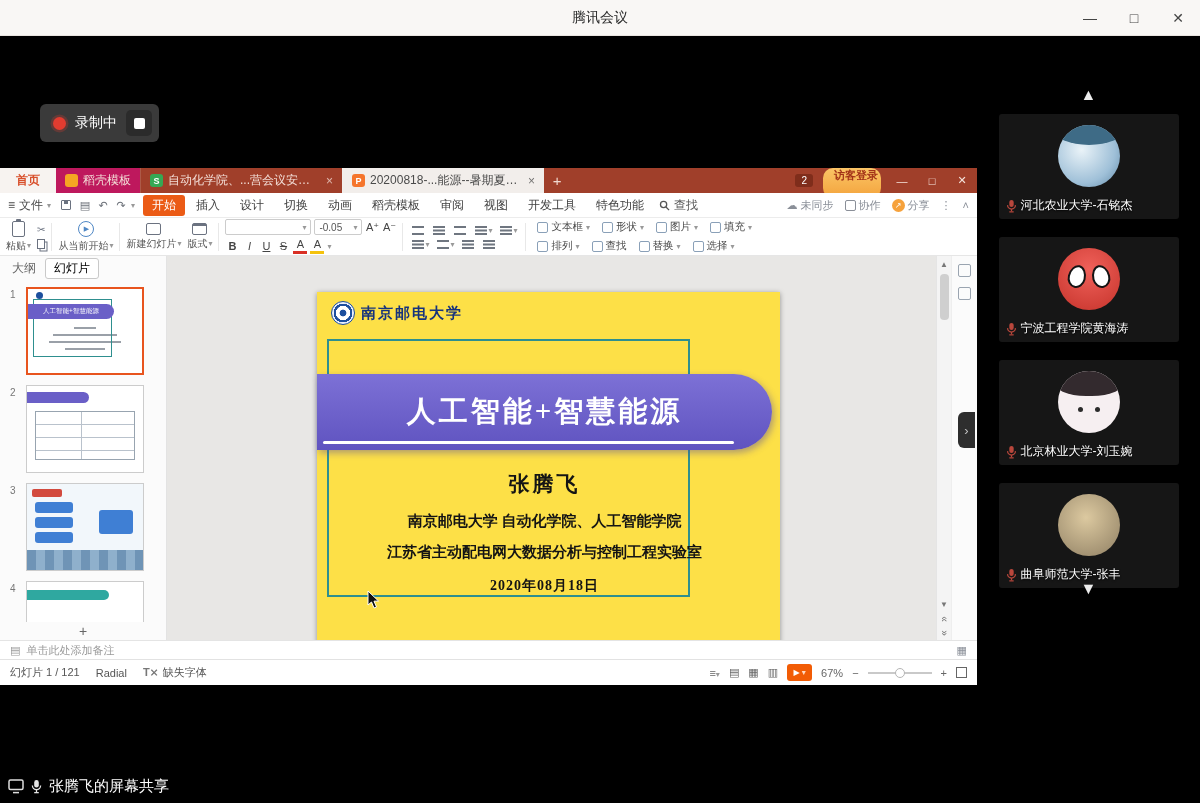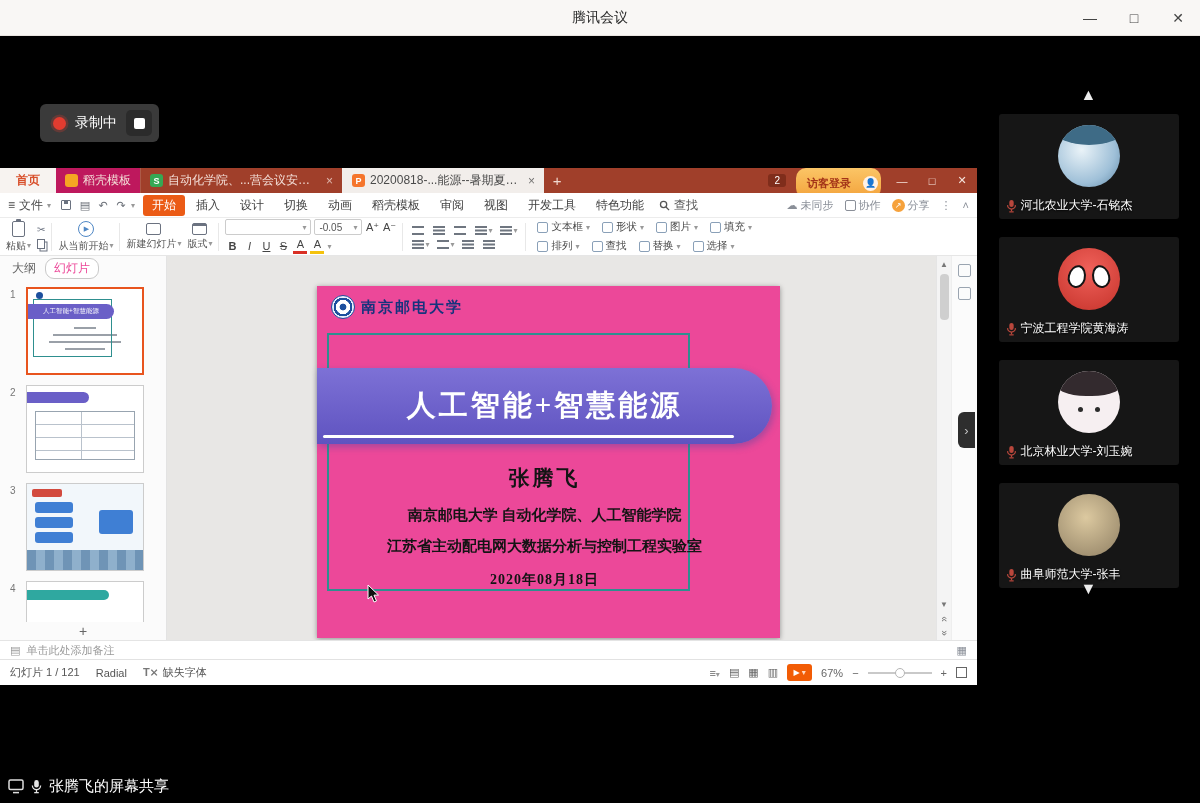--- a/index.html
+++ b/index.html
@@ -44,21 +44,21 @@
   .tab-active { background:#f2eeeb; color:#4a4a4a; }
   .tab-ic { width:13px; height:13px; border-radius:3px; display:flex; align-items:center; justify-content:center;
             font-size:9px; color:#fff; font-weight:bold; flex:none; }
   .ic-s { background:#35a854; } .ic-p { background:#f5752c; } .ic-docer { background:#f5a623; }
   .tab-close { opacity:.75; font-size:12px; margin-left:3px; }
   .tab-add { width:26px; display:flex; align-items:center; justify-content:center; color:#f0d9d0; font-size:15px; cursor:pointer; }
   .tabs-spacer { flex:1; }
   .badge2 { background:#7f2d1b; color:#fff; border-radius:3px; font-size:10px; padding:1px 6px; margin:auto 4px; }
   .login { height:30px; background:linear-gradient(#fbc566,#f3a33c); border-radius:10px; color:#a33318;
            font-size:11px; display:flex; align-items:center; gap:12px; padding:0 3px 0 11px; margin:auto 6px;
-           font-weight:bold; cursor:pointer; }
+           font-weight:bold; cursor:pointer;flex-direction:column; }
   .login-av { width:15px; height:15px; border-radius:50%; background:#fff2e6; color:#d14a2a; font-size:9px;
               display:flex; align-items:center; justify-content:center; }
   .wtc { display:flex; }
   .wtc .wbtn { width:30px; display:flex; align-items:center; justify-content:center; color:#f5e3dc; font-size:11px; cursor:pointer; }
 
   
   .wps-menu { height:25px; background:#fff; border-bottom:1px solid #ececec; display:flex; align-items:center;
               padding:0 8px; gap:2px; flex:none; }
   .menu-file { display:flex; align-items:center; gap:4px; color:#4a4a4a; margin-right:4px; cursor:pointer; }
   .qa { display:flex; gap:2px; margin-right:6px; align-items:center; }
@@ -110,21 +110,21 @@
   .rcell { display:flex; align-items:center; gap:3px; font-size:10.5px; color:#4c4c4c; padding:0 5px;
            height:16px; cursor:pointer; white-space:nowrap; }
   .rc-ic { width:11px; height:11px; border:1px solid #8aa0b8; border-radius:2px; flex:none; }
 
   
   .wps-body { flex:1; display:flex; min-height:0; }
   .slidepanel { width:167px; background:#fbfbfb; border-right:1px solid #e3e3e3; display:flex;
                 flex-direction:column; flex:none; }
   .sp-tabs { height:25px; display:flex; align-items:center; gap:9px; padding:0 12px; font-size:12px;
              color:#666; flex:none; }
-  .sp-tag { border:1px solid #c9c9c9; background:#fff; border-radius:9px; padding:1px 8px; color:#ec4899; cursor:pointer; }
+  .sp-tag { border:1px solid #c9c9c9; background:#fff; border-radius:3px; padding:1px 8px; color:#000000; cursor:pointer; }
   .sp-list { flex:1; overflow:hidden; padding-top:2px; }
   .sp-item { display:flex; gap:4px; padding:4px 8px 6px 10px; cursor:pointer; }
   .sp-num { width:12px; font-size:10px; color:#777; padding-top:2px; }
   .thumb { width:118px; height:88px; background:#fff; border:1px solid #ccc; position:relative; flex:none; overflow:hidden; }
   .thumb.sel { border:2px solid #e8541e; }
   .t1-box { position:absolute; left:5px; right:30px; top:10px; bottom:16px; border:1px solid #2e8f8f; }
   .t1-pill { position:absolute; left:0; right:28px; top:15px; height:15px; background:#6a5fc7;
              border-radius:0 8px 8px 0; color:#fff; font-size:6.5px; display:flex; align-items:center;
              justify-content:center; white-space:nowrap; }
   .t1-line { height:2px; background:#9aa0a8; margin:5px auto 0; }
@@ -137,21 +137,21 @@
   .t3-red { position:absolute; left:5px; top:5px; width:30px; height:8px; background:#d24a3e; border-radius:2px; }
   .t3-b { position:absolute; background:#3f7fd4; border-radius:3px; }
   .t3-photo { position:absolute; left:0; right:0; bottom:0; height:20px;
               background:repeating-linear-gradient(to right, #6f94b6 0 9px, #8fb0cc 9px 18px); }
   .t4-bar { position:absolute; left:0; top:8px; width:82px; height:10px; background:#2fa8a0; border-radius:0 5px 5px 0; }
   .sp-add { height:18px; display:flex; align-items:center; justify-content:center; color:#666;
             font-size:14px; flex:none; cursor:pointer; }
 
   
   .canvas { flex:1; position:relative; background:#e8e7e5; overflow:hidden; }
-  .slide { position:absolute; left:150px; top:30px; width:463px; height:352px; background:#ec4899;
+  .slide { position:absolute; left:150px; top:36px; width:463px; height:352px; background:#fde047;
            box-shadow:0 1px 5px rgba(0,0,0,.38); }
   .logo { position:absolute; left:14px; top:9px; display:flex; align-items:center; gap:6px; }
   .logo-emb { width:24px; height:24px; border-radius:50%; border:1.5px solid #1d4f9e;
               background:radial-gradient(circle, #1d4f9e 0 22%, #fff 23% 45%, #1d4f9e 46% 60%, #e8eefb 61%); }
   .logo-txt { font-family:"Liberation Serif","DejaVu Serif",serif; font-weight:bold; color:#16337d;
               font-size:15px; letter-spacing:2px; }
   .tealbox { position:absolute; left:10px; top:47px; width:363px; height:258px; border:2px solid #2e8f8f; }
   .banner { position:absolute; left:0; top:82px; width:455px; height:76px;
             background:linear-gradient(180deg, #7d71d6, #5f53c0); border-radius:0 40px 40px 0;
             box-shadow:2px 3px 7px rgba(80,70,160,.45); display:flex; align-items:center; justify-content:center; }

